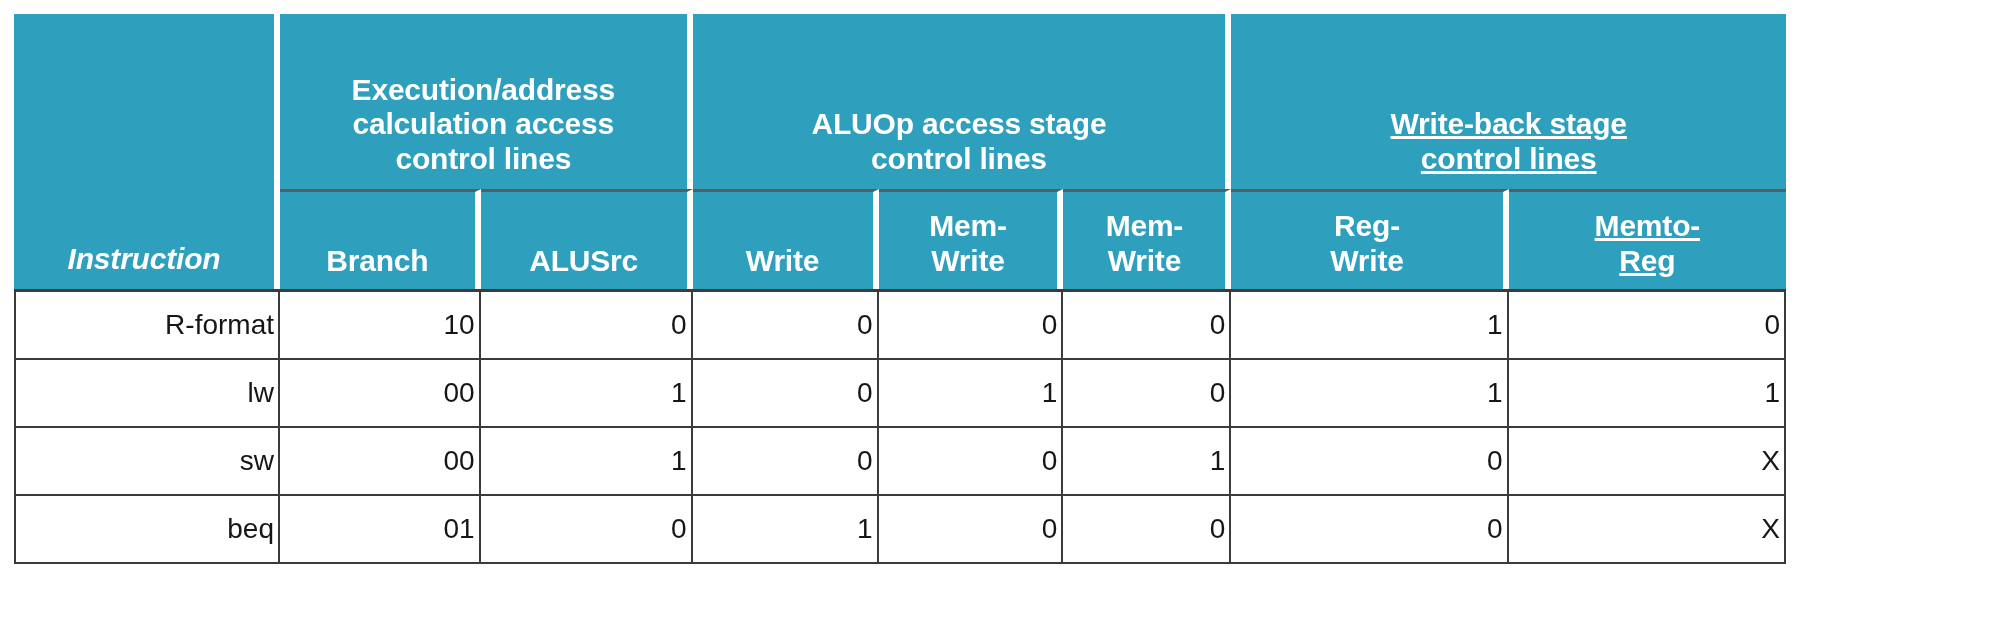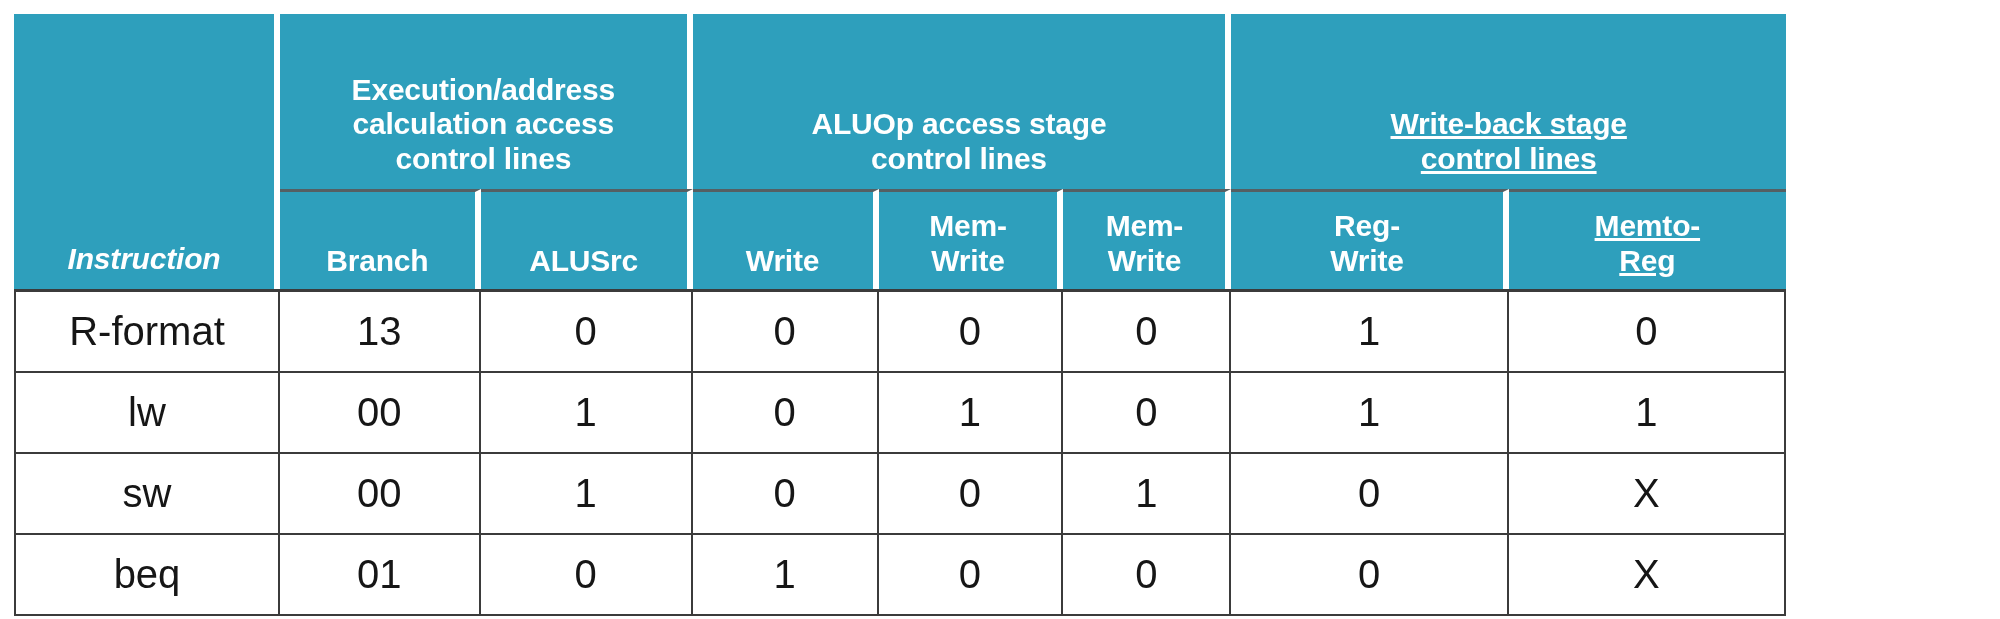--- a/index.html
+++ b/index.html
@@ -65,22 +65,22 @@
     padding-bottom: 10px;
     border-top: 3px solid #555f63;
   }
 
   .hdr-line { display: block; }
 
   
   tbody td {
     background: #ffffff;
     color: #161616;
-    font-size: 40px;
-    text-align: center;
+    font-size: 28px;
+    text-align: right;
     vertical-align: middle;
     height: 50px;
     padding: 17px 4px;
     border-right: 2px solid #3b3b3b;
     border-bottom: 2px solid #3b3b3b;
     box-sizing: border-box;
     font-weight: normal;
   }
   tbody tr:first-child td { border-top: 3px solid #3b3b3b; }
   tbody td.first-col { border-left: 2px solid #3b3b3b; }
@@ -157,21 +157,21 @@
         <th class="last-col">
           <span class="hdr-line">Memto-</span>
           <span class="hdr-line">Reg</span>
         </th>
       </tr>
     </thead>
 
     <tbody>
       <tr>
         <td class="first-col">R-format</td>
-        <td>13</td>
+        <td>10</td>
         <td>0</td>
         <td>0</td>
         <td>0</td>
         <td>0</td>
         <td>1</td>
         <td class="last-col">0</td>
       </tr>
       <tr>
         <td class="first-col">lw</td>
         <td>00</td>

